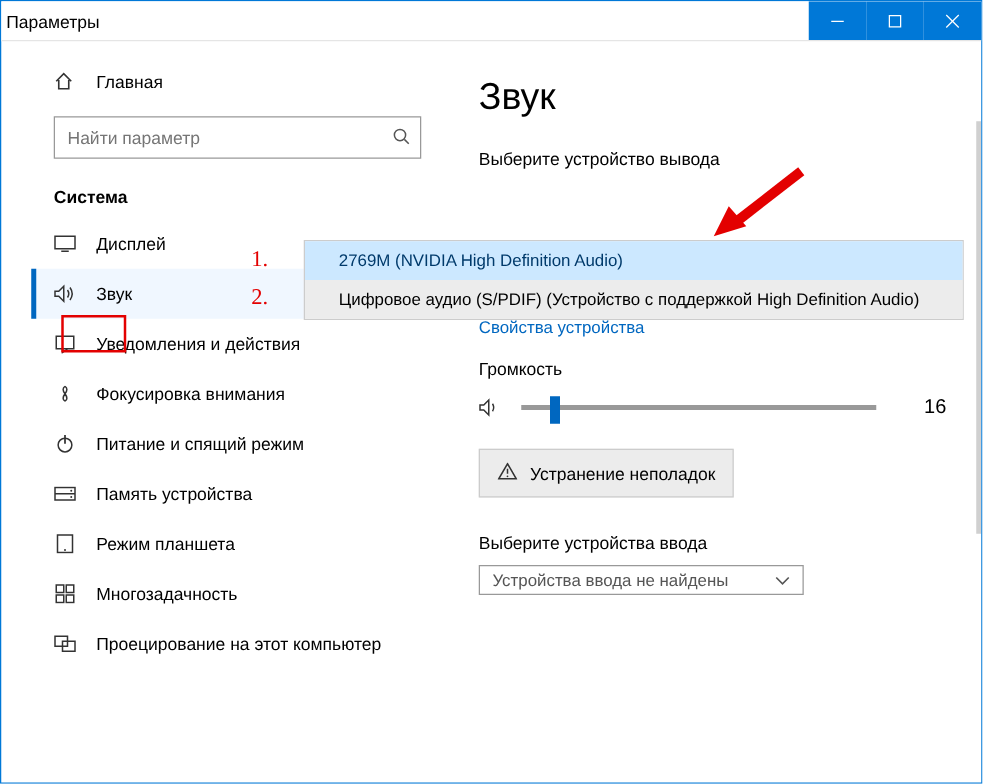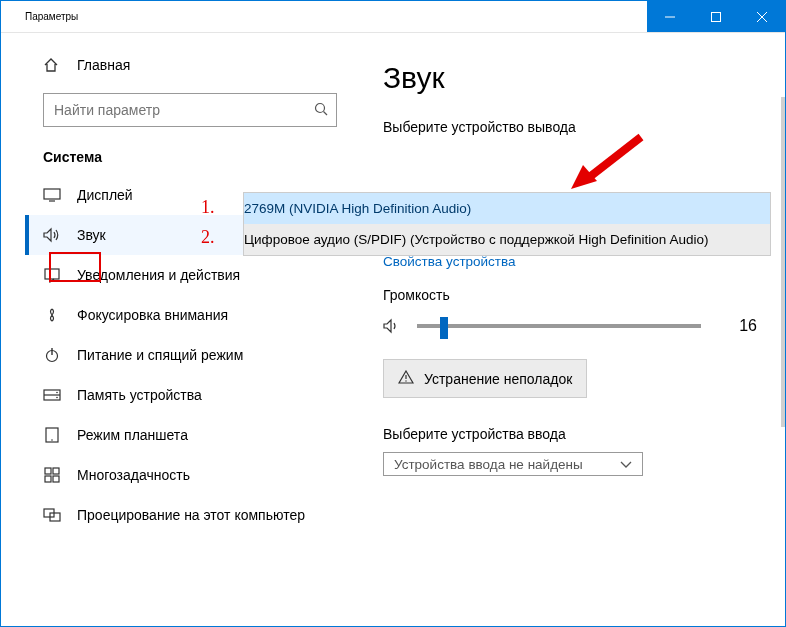--- a/index.html
+++ b/index.html
@@ -1,39 +1,39 @@
 <!DOCTYPE html>
 <html><head>
 <meta charset="utf-8">
 <style>
 * { box-sizing: border-box; margin: 0; padding: 0; }
 body { font-family: "Segoe UI", Tahoma, sans-serif; font-size: 14px; color: #000; background: #fff; }
 .window { width: 786px; height: 627px; border: 1px solid #0078d7; display: flex; flex-direction: column; position: relative; overflow: hidden; }
 .titlebar { height: 32px; background: #fff; display: flex; align-items: center; border-bottom: 1px solid #e5e5e5; }
-.titlebar-label { padding-left: 24px; font-size: 10px; flex: 1; }
+.titlebar-label { padding-left: 4px; font-size: 14px; flex: 1; }
 .caption-btns { display: flex; height: 100%; }
 .caption-btn { width: 46px; display: flex; align-items: center; justify-content: center; background: #0078d7; color: #fff; }
 .caption-btn svg { width: 12px; height: 12px; }
 .body { flex: 1; display: flex; overflow: hidden; }
 .sidebar { width: 330px; padding: 18px 0 0 0; margin-left: 24px; }
 .home-row { display: flex; align-items: center; padding: 6px 18px; gap: 16px; margin-bottom: 14px; }
 .home-row .icon { width: 18px; }
 .search-wrap { margin: 0 18px 22px 18px; border: 1px solid #999; display: flex; align-items: center; height: 34px; }
 .search-wrap input { flex: 1; border: none; outline: none; padding: 0 10px; font-size: 14px; background: transparent; }
 .search-wrap .sicon { width: 30px; text-align: center; color: #555; }
 .section-label { padding: 0 18px 10px 18px; font-weight: 600; font-size: 14px; }
 .nav-item { display: flex; align-items: center; gap: 16px; padding: 12px 18px; cursor: default; }
 .nav-item .icon { width: 18px; text-align: center; color: #333; display:flex; align-items:center; justify-content:center; }
 .nav-item.selected { background: #f0f7ff; position: relative; }
 .nav-item.selected::before { content:""; position:absolute; left:0; top:0; bottom:0; width:4px; background:#0067c0; }
 .main { flex: 1; padding: 28px 28px 0 28px; position: relative; overflow: hidden; }
 .main h1 { font-weight: 400; font-size: 30px; margin-bottom: 24px; }
 .section-h { font-size: 14px; margin-bottom: 10px; }
 .dropdown-list { position: absolute; left: 242px; top: 191px; width: 528px; border: 1px solid #ccc; background: #fff; z-index: 5; }
-.dropdown-item { padding: 8px 0; font-size: 13.5px; }
+.dropdown-item { padding: 8px 27px; font-size: 13.5px; }
 .dropdown-item.hover { background: #cce8ff; color:#003a6b; }
 .dropdown-item.alt { background: #ececec; }
 .desc { color: #555; font-size: 13px; line-height: 1.4; margin-bottom: 10px; }
 .link { color: #0067c0; font-size: 13.5px; margin-bottom: 18px; display: inline-block; }
 .vol-label { font-size: 14px; margin-bottom: 14px; }
 .vol-row { display: flex; align-items: center; gap: 16px; margin-bottom: 24px; }
 .slider { flex: 1; height: 4px; background: #999; position: relative; }
 .slider-thumb { position: absolute; left: 8%; top: -7px; width: 8px; height: 22px; background: #0067c0; }
 .vol-val { width: 40px; text-align: right; font-size: 16px; }
 .trouble-btn { display: inline-flex; align-items: center; gap: 10px; background: #ececec; border: 1px solid #ccc; padding: 10px 14px; font-size: 14px; margin-bottom: 28px; }

